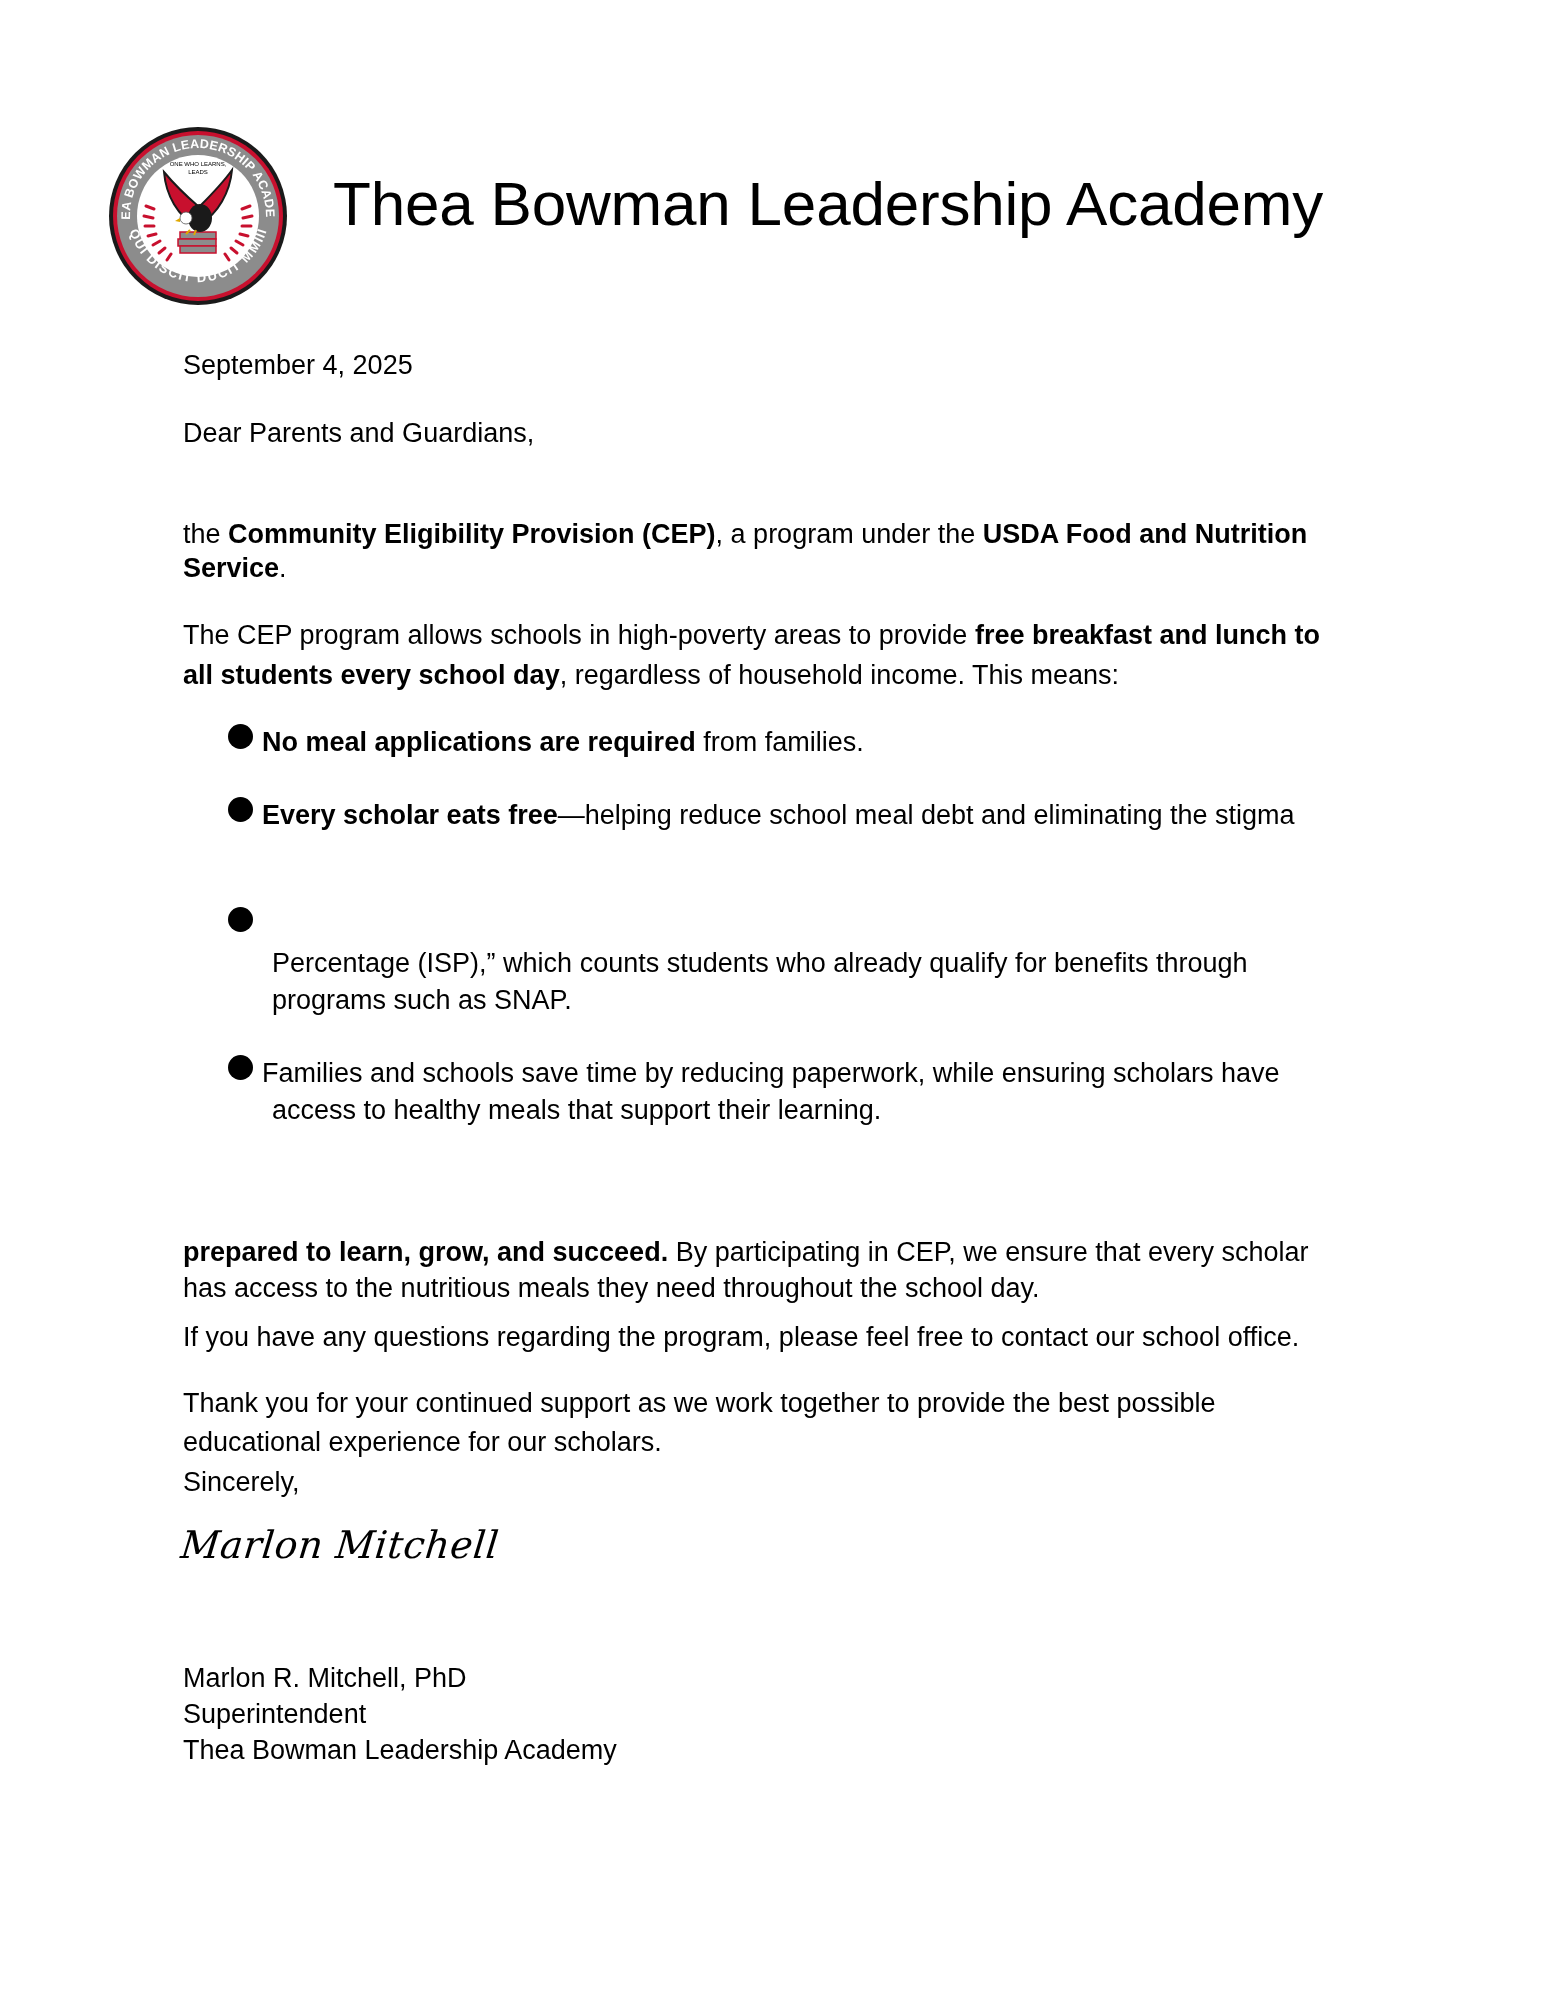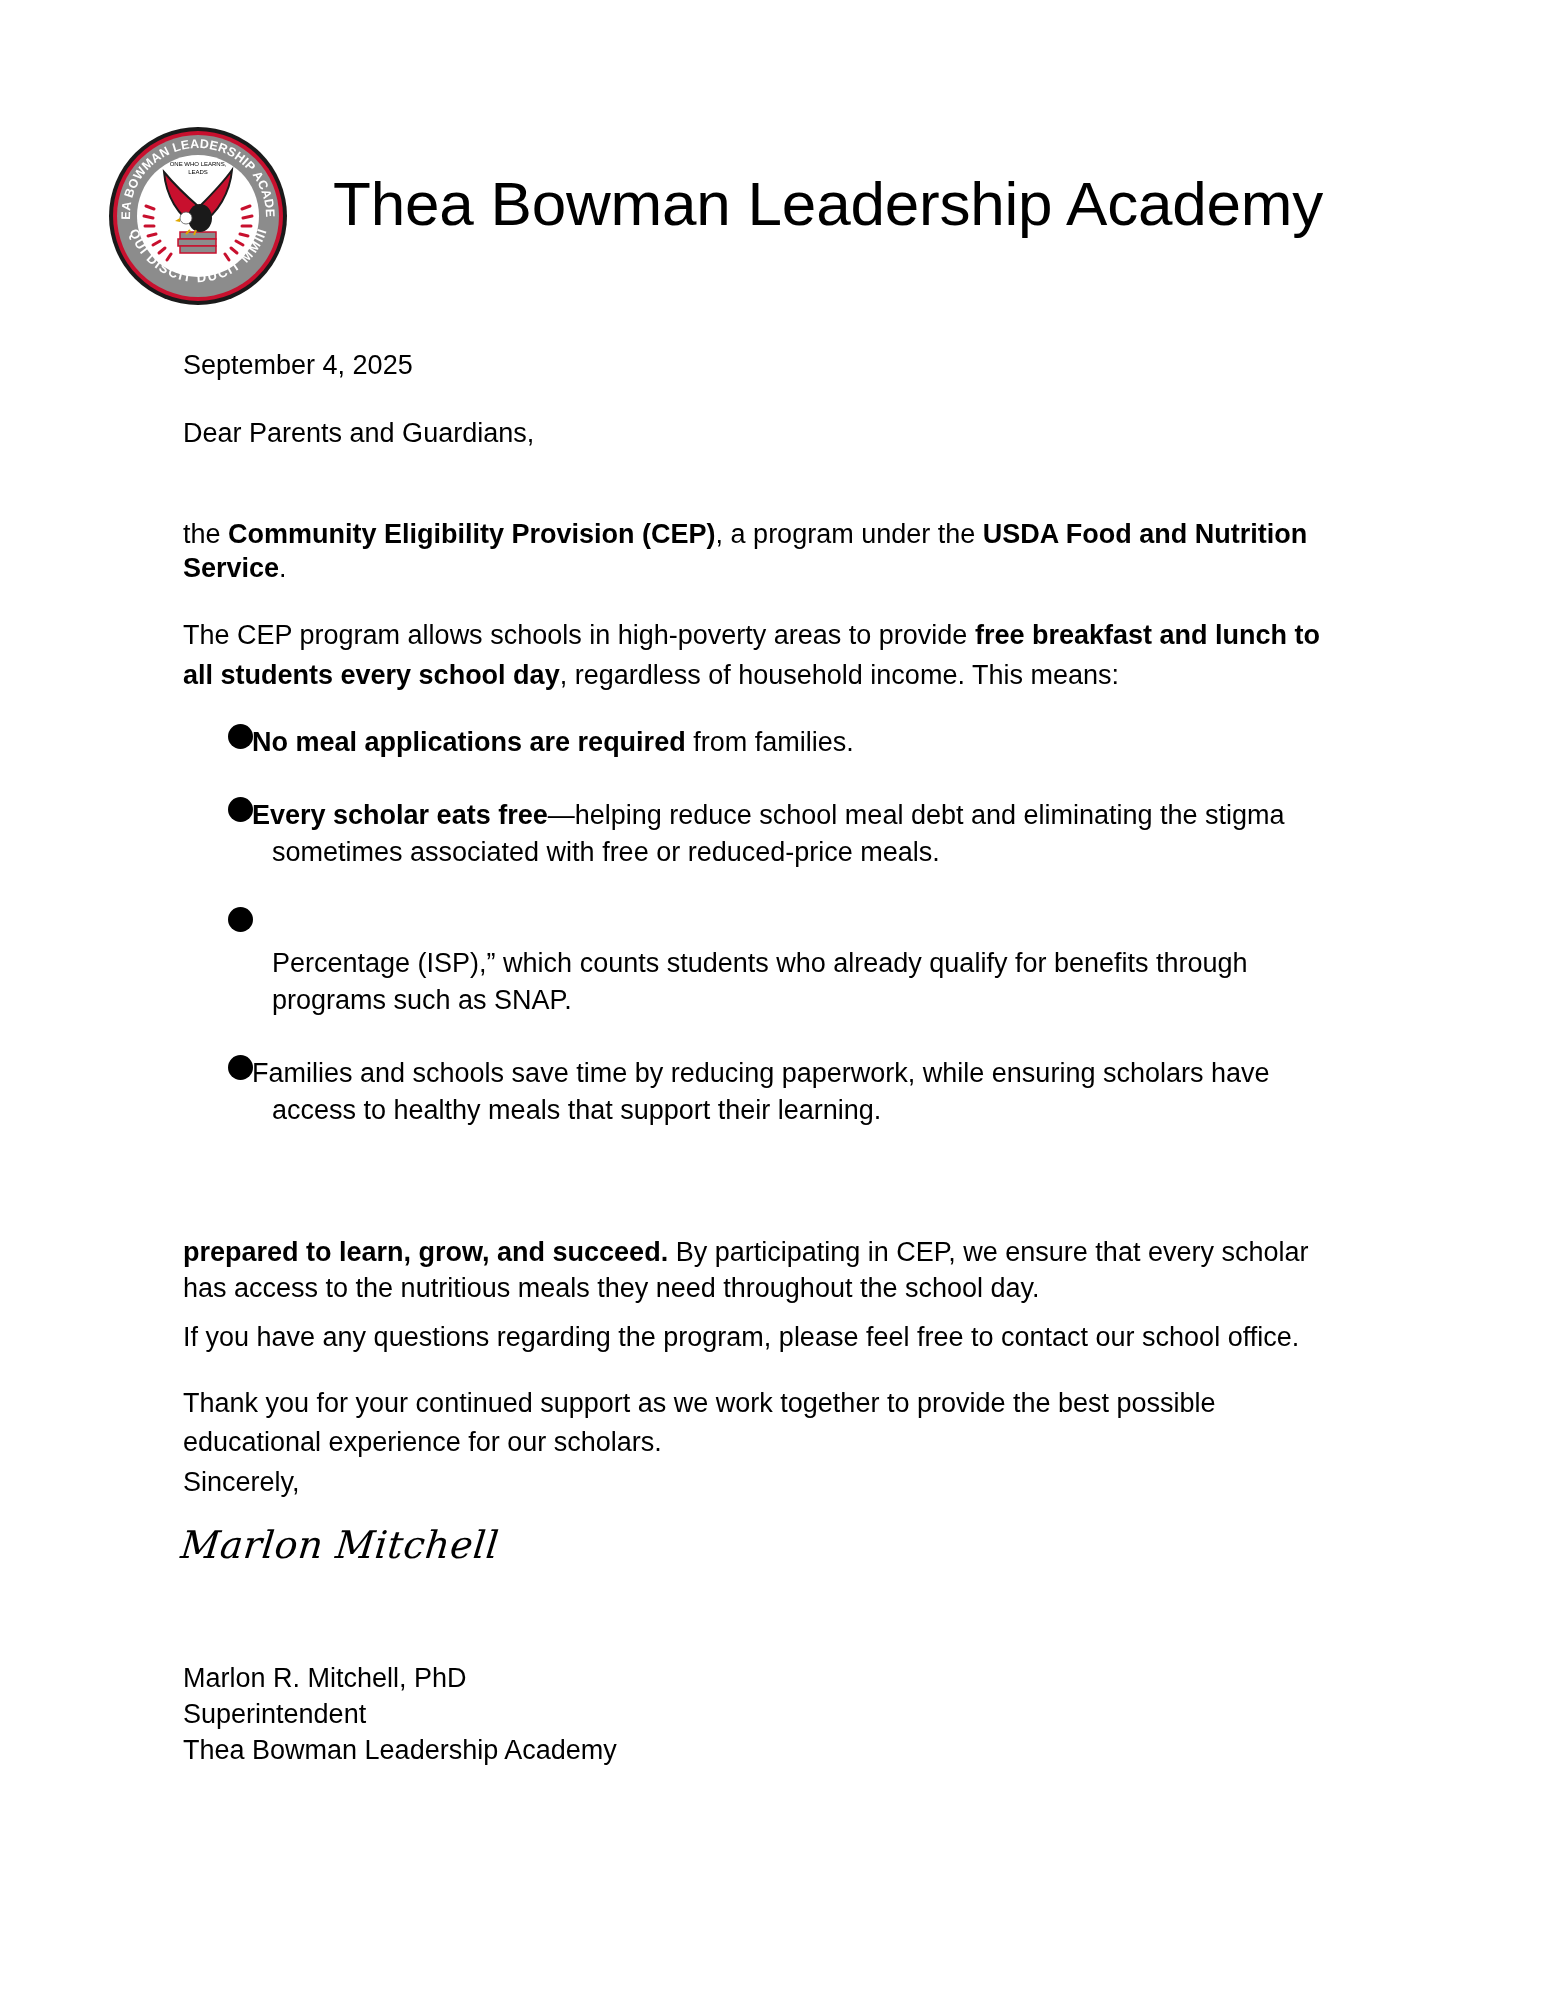--- a/index.html
+++ b/index.html
@@ -4,21 +4,21 @@
 <style>
   html, body { margin: 0; padding: 0; background: #ffffff; }
   body { width: 1545px; height: 2000px; position: relative; overflow: hidden;
          font-family: "Liberation Sans", "DejaVu Sans", sans-serif; color: #000; }
   .page { position: absolute; left: 0; top: 0; width: 1545px; height: 2000px; background: #fff; }
   .logo { position: absolute; left: 108px; top: 126px; width: 180px; height: 180px; }
   .title { position: absolute; left: 333px; top: 166px; font-size: 62px; line-height: 76px; white-space: nowrap; letter-spacing: -0.2px; }
   .line { position: absolute; left: 183px; font-size: 27px; line-height: 32px; white-space: nowrap; }
   .line b { font-weight: bold; }
   .bullet-dot { position: absolute; left: 228px; width: 25px; height: 25px; border-radius: 50%; background: #000; }
-  .btext { left: 252px; }
+  .btext { left: 262px; }
   .bcont { left: 272px; }
   .sig { position: absolute; left: 181px; top: 1520px; font-family: "DejaVu Serif", serif; font-style: italic;
          font-size: 38px; line-height: 50px; white-space: nowrap; letter-spacing: 0.5px; transform: skewX(-6deg); }
 </style>
 </head>
 <body>
 
 <div class="page">
 
   <svg class="logo" viewBox="0 0 180 180">
@@ -77,21 +77,20 @@
   <div class="line" style="top:552px"><b>Service</b><span>.</span></div>
 
   <div class="line" style="top:619px"><span>The CEP program allows schools in high-poverty areas to provide </span><b>free breakfast and lunch to</b></div>
   <div class="line" style="top:659px"><b>all students every school day</b><span>, regardless of household income. This means:</span></div>
 
   <div class="bullet-dot" style="top:724px"></div>
   <div class="line btext" style="top:726px"><b>No meal applications are required</b><span> from families.</span></div>
 
   <div class="bullet-dot" style="top:797px"></div>
   <div class="line btext" style="top:799px"><b>Every scholar eats free</b><span>—helping reduce school meal debt and eliminating the stigma</span></div>
-  <div class="line bcont" style="top:836px">sometimes associated with free or reduced-price meals.</div>
 
   <div class="bullet-dot" style="top:907px"></div>
   <div class="line bcont" style="top:947px">Percentage (ISP),” which counts students who already qualify for benefits through</div>
   <div class="line bcont" style="top:984px">programs such as SNAP.</div>
 
   <div class="bullet-dot" style="top:1055px"></div>
   <div class="line btext" style="top:1057px">Families and schools save time by reducing paperwork, while ensuring scholars have</div>
   <div class="line bcont" style="top:1094px">access to healthy meals that support their learning.</div>
 
   <div class="line" style="top:1236px"><b>prepared to learn, grow, and succeed.</b><span> By participating in CEP, we ensure that every scholar</span></div>

